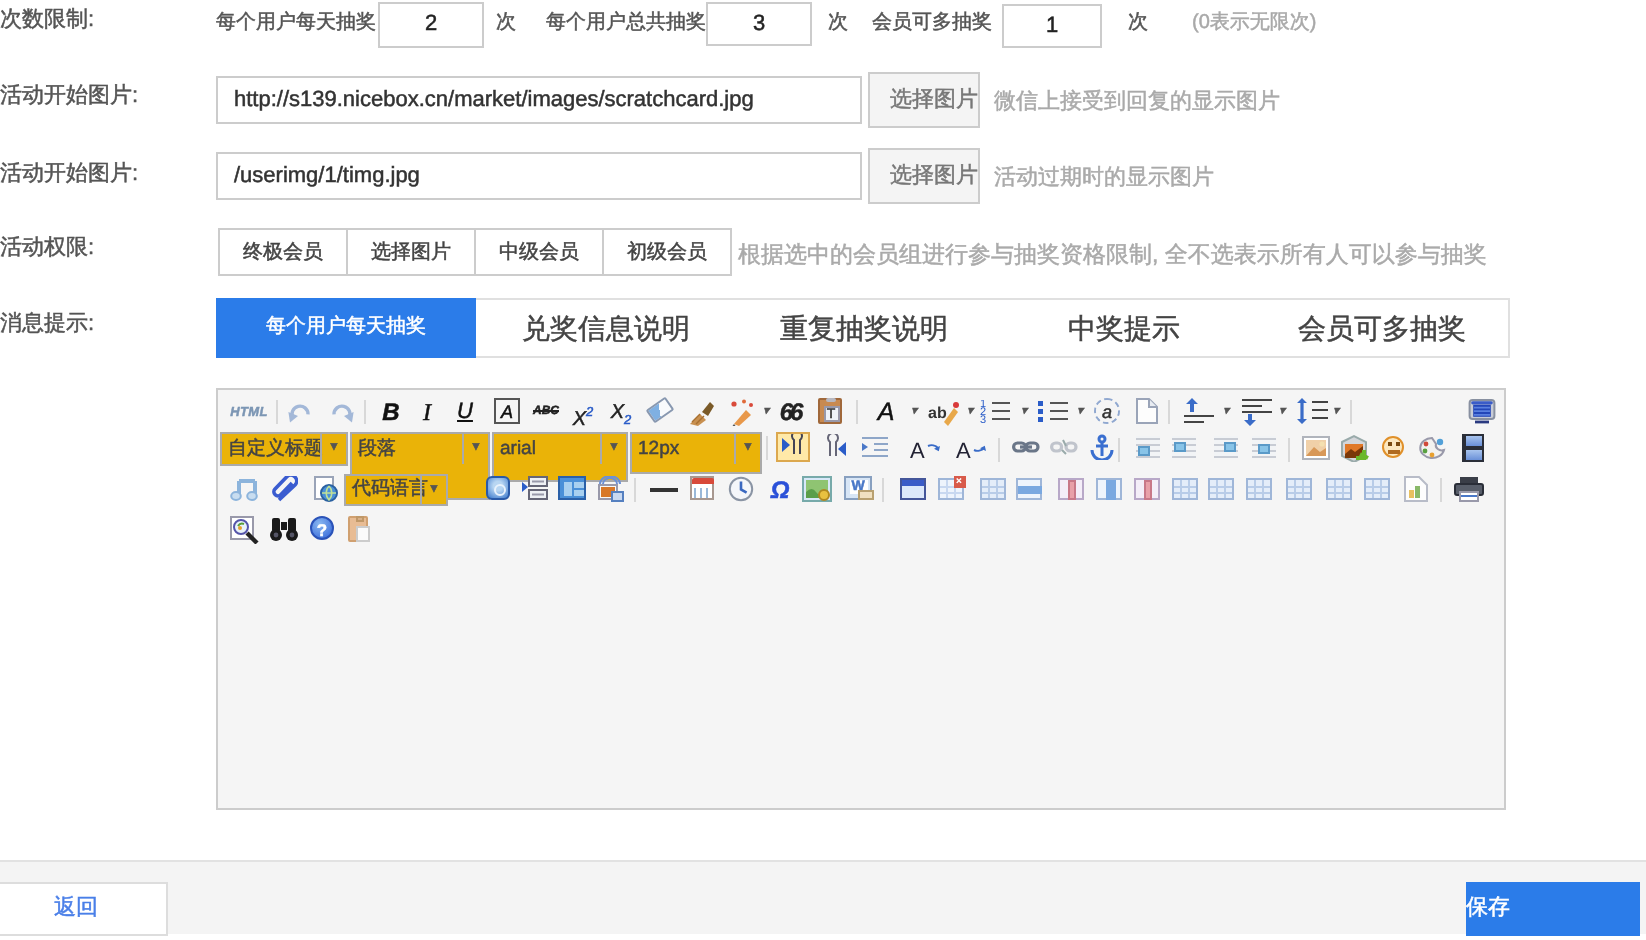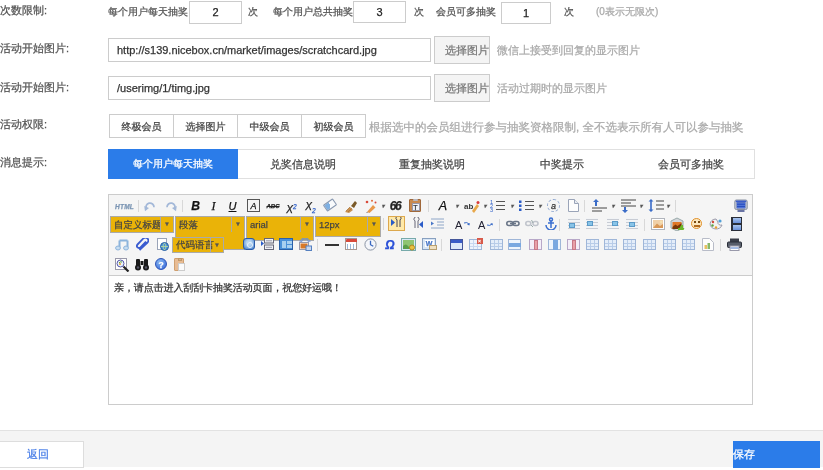--- a/index.html
+++ b/index.html
@@ -4,21 +4,21 @@
 html,body{width:823px;height:470px;overflow:hidden}
 body{font-family:"Liberation Sans",sans-serif;background:#fff;position:relative;-webkit-text-stroke:.25px}
 .ab{position:absolute}
 .lbl{position:absolute;left:0;font-size:11px;color:#555;height:14px;line-height:14px;white-space:nowrap}
 .t10{position:absolute;font-size:10px;color:#555;height:23px;line-height:23px;white-space:nowrap}
 .num{position:absolute;border:1px solid #ccc;background:#fff;text-align:center;font-size:11px;color:#222}
 .inp{position:absolute;border:1px solid #ccc;background:#fff;font-size:11px;color:#333;padding-left:8px;white-space:nowrap}
 .btn{position:absolute;background:#f4f4f4;border:1px solid #ccc;color:#777;font-size:11px;text-align:right}
 .hint{position:absolute;font-size:11px;color:#aaa;white-space:nowrap}
 .mem{position:absolute;border:1px solid #ccc;background:#fff;font-size:10px;color:#444;text-align:center;width:65px;height:24px;line-height:24px;top:114px}
-.tabt{position:absolute;top:150px;height:29px;line-height:29px;font-size:11px;color:#444;transform:translateX(-50%);white-space:nowrap}
+.tabt{position:absolute;top:150px;height:29px;line-height:29px;font-size:14px;color:#444;transform:translateX(-50%);white-space:nowrap}
 .sep{position:absolute;width:1px;height:12px;background:#d8d8d8}
 .ic{position:absolute;height:15px;line-height:15px;text-align:center;font-size:11px;color:#444;white-space:nowrap}
 .sel{position:absolute;height:17px;background:#eab308;border:1px solid #aaa;font-size:9.5px;color:#444;line-height:15px;padding-left:3px;white-space:nowrap;overflow:hidden}
 .sar{position:absolute;right:0;top:0;width:13px;height:15px;border-left:1px solid #aaa;text-align:center;font-size:6px;color:#555;line-height:15px}
 </style></head>
 <body>
 
 <div class="lbl" style="top:3px">次数限制:</div>
 <div class="t10" style="left:108px;top:0">每个用户每天抽奖</div>
 <div class="num" style="left:189px;top:1px;width:53px;height:23px;line-height:21px">2</div>
@@ -368,20 +368,17 @@
         </g>
         <circle cx="3" cy="9.5" r="1.2" fill="#556"></circle>
         <circle cx="11" cy="9.5" r="1.2" fill="#556"></circle>
       </svg>
       <i class="ab" style="left:46px;top:63px;width:12px;height:12px;border-radius:50%;background:radial-gradient(circle at 38% 30%,#8ab8f0,#2f62d8);border:1px solid #2a52b8;color:#fff;font-size:8.5px;font-weight:bold;text-align:center;line-height:12px;font-style:normal">?</i>
       <i class="ab" style="left:65px;top:63px;width:10px;height:13px;background:#e8bc94;border:1px solid #d0a070;border-radius:1px">
         <i class="ab" style="left:2.5px;top:-1.5px;width:4px;height:3px;background:#d8b088;border:1px solid #c09868"></i>
         <i class="ab" style="left:3px;top:4px;width:7px;height:8px;background:#fbfbfb;border:1px solid #ccc"></i>
       </i>
     </div>
-  <div class="ab" style="left:0;top:80px;width:643px;height:129px;background:#fff;border-top:1px solid #ccc">
-    <div style="position:absolute;left:5px;top:5px;font-size:10px;color:#333;letter-spacing:-0.1px">亲，请点击进入刮刮卡抽奖活动页面，祝您好运哦！</div>
-  </div>
 </div>
 
 <div class="ab" style="left:0;top:430px;width:823px;height:37px;background:#f4f4f4;border-top:1px solid #e2e2e2"></div>
 <div class="ab" style="left:-8px;top:441px;width:92px;height:27px;background:#fff;border:1px solid #ddd;color:#4a7fe8;font-size:11px;text-align:center;line-height:25px">返回</div>
 <div class="ab" style="left:733px;top:441px;width:87px;height:27px;background:#2b7ce9;color:#fff;font-size:11px;text-align:left;line-height:27px">保存</div>
 
 </body></html>

